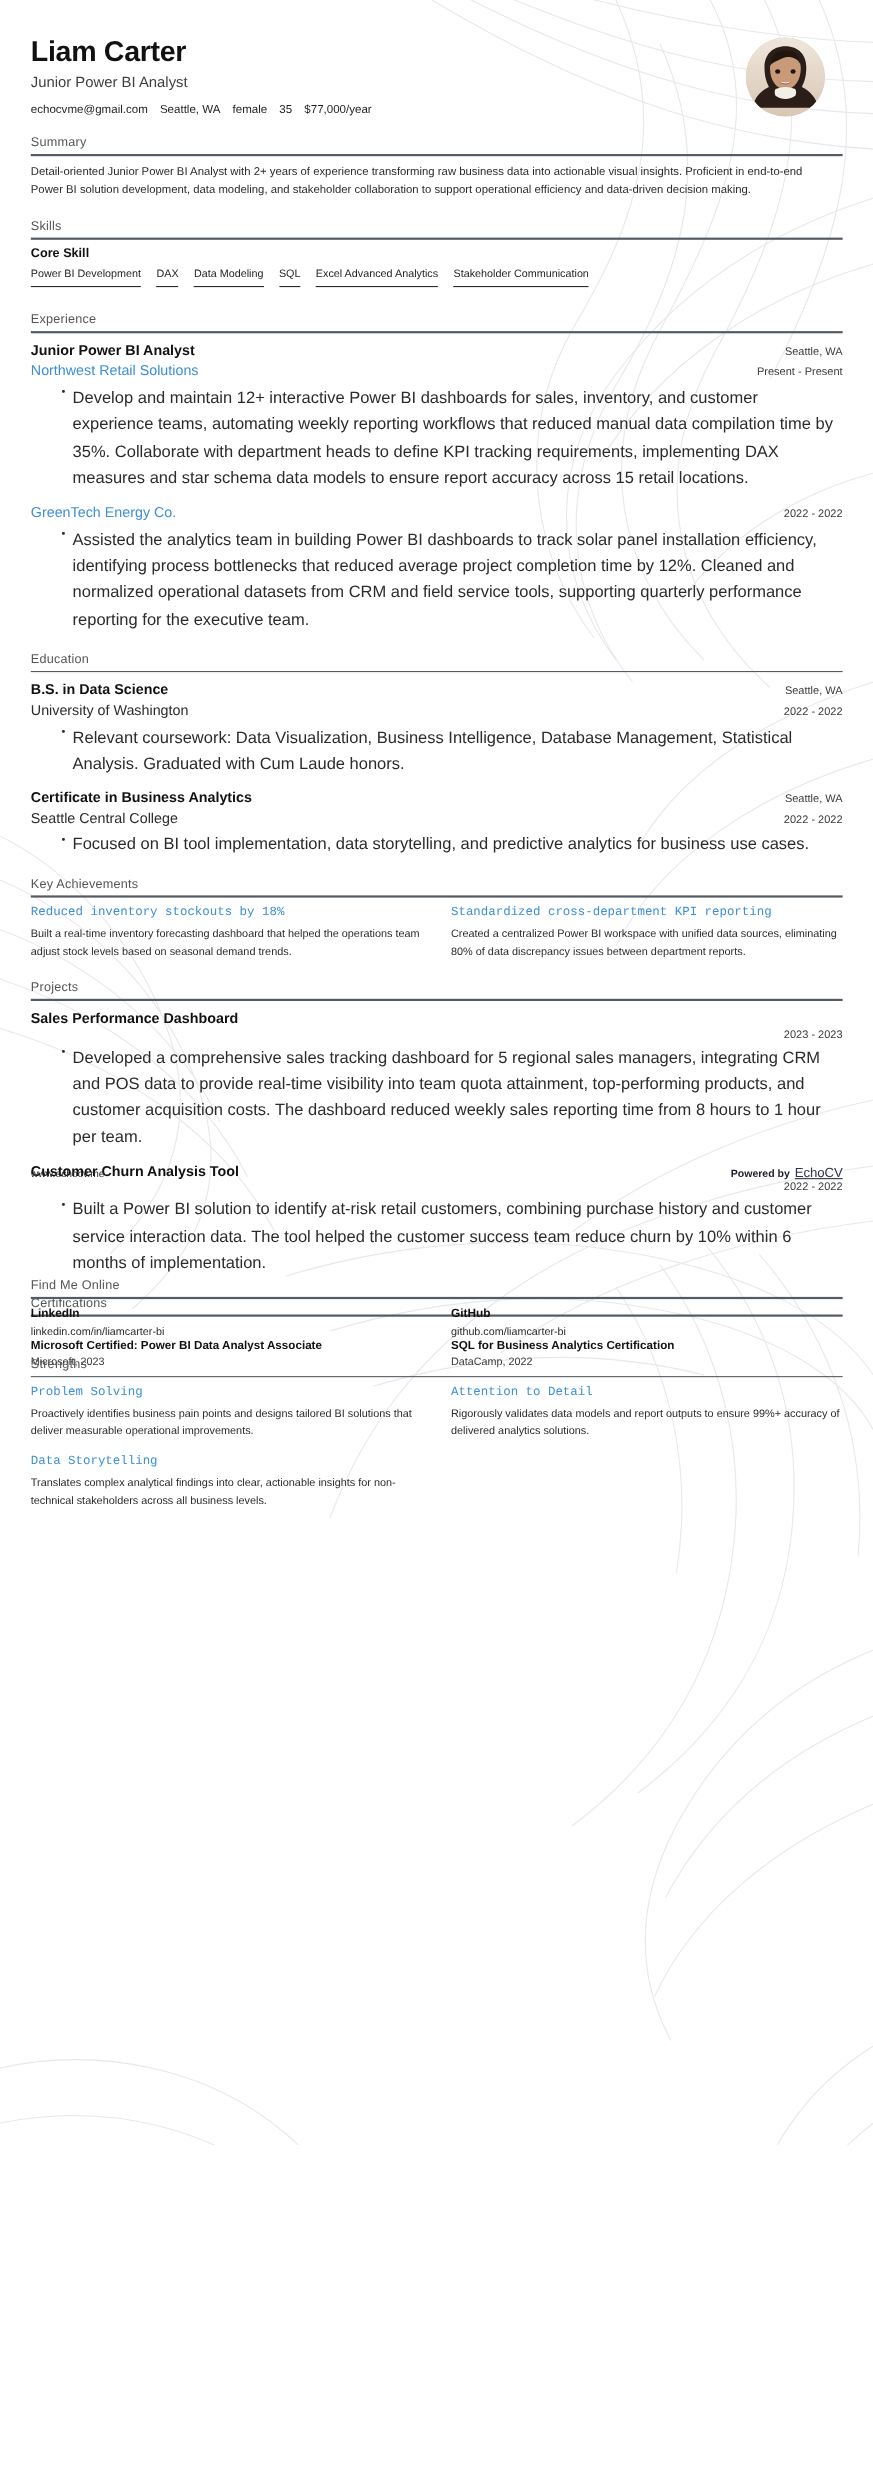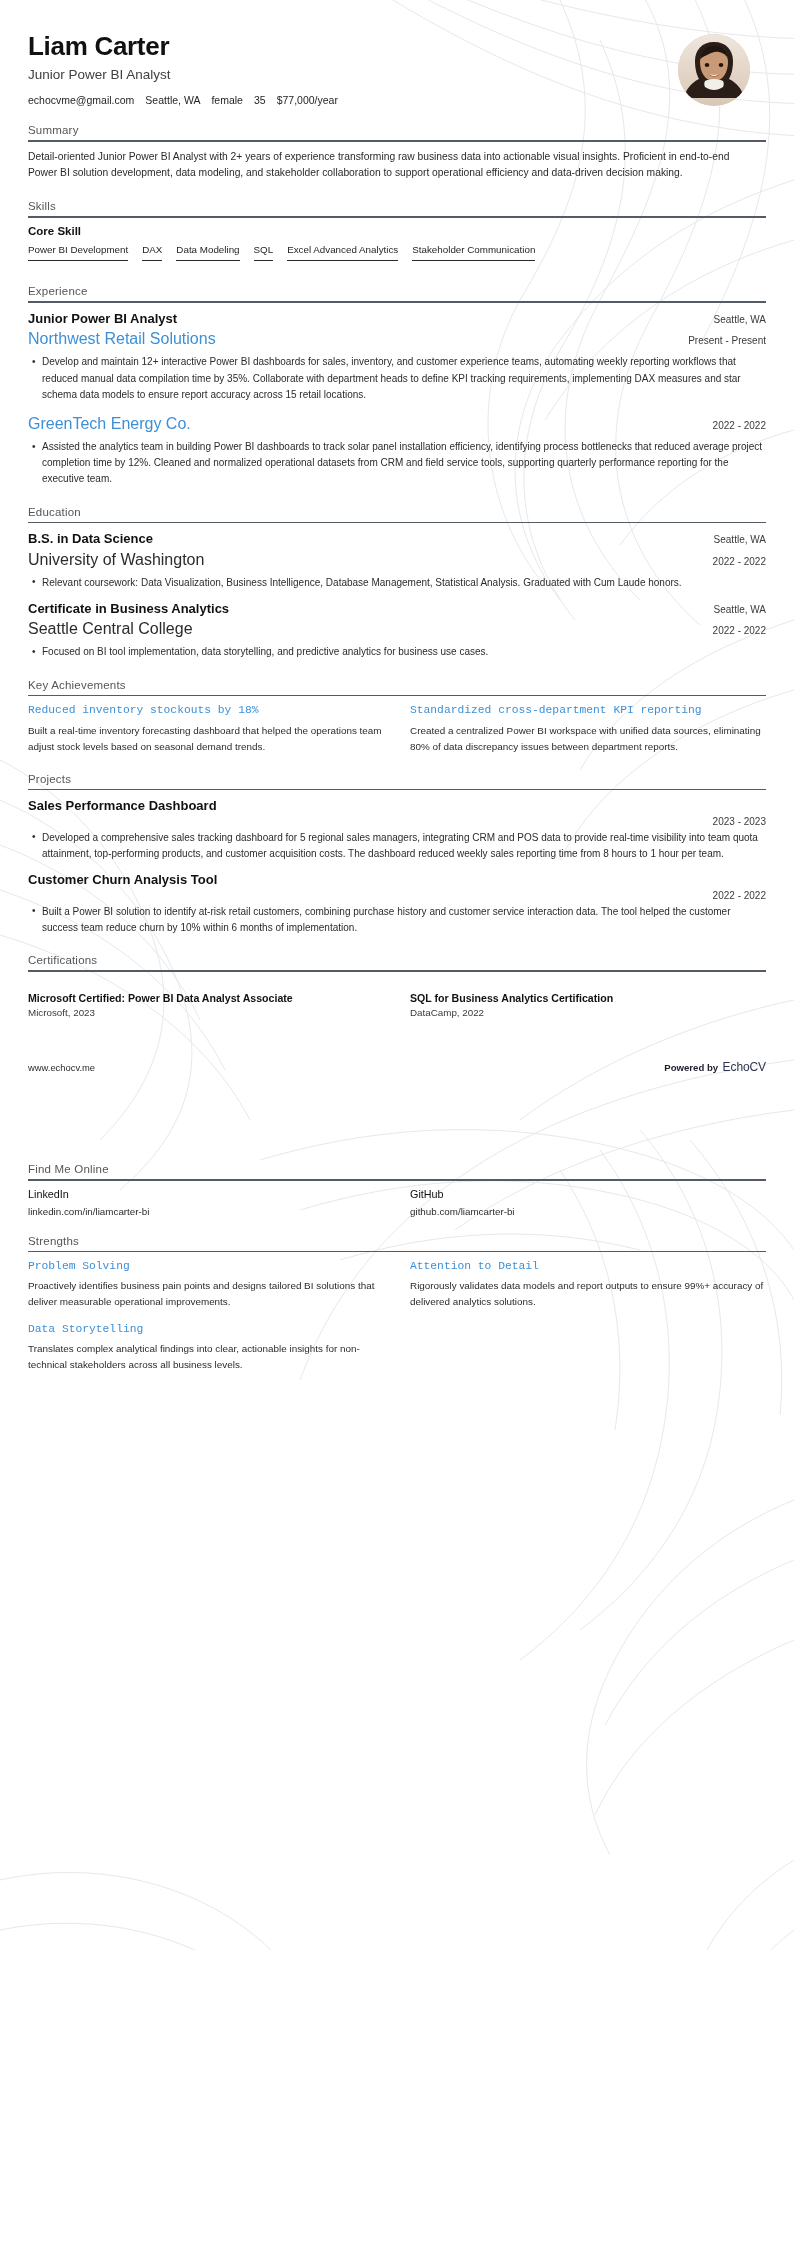--- a/index.html
+++ b/index.html
@@ -150,21 +150,21 @@
     font-weight: 700;
     color: #111;
     line-height: 1.35;
   }
   .entry-loc {
     font-size: 10px;
     color: #3a3a3a;
     white-space: nowrap;
   }
   .entry-org {
-    font-size: 16px;
+    font-size: 13px;
     color: #3d8fd6;
     line-height: 1.5;
   }
   .entry-org.plain { color: #2b2b2b; }
   .entry-date {
     font-size: 10px;
     color: #3a3a3a;
     white-space: nowrap;
   }
   .entry-date.right-only {
@@ -173,25 +173,26 @@
     margin-top: 1px;
   }
 
   ul.bullets {
     margin-top: 3px;
     padding-left: 13px;
     list-style: none;
   }
   ul.bullets li {
     position: relative;
-    font-size: 10px;
+    font-size: 15px;
     line-height: 1.62;
     color: #2b2b2b;
     padding-left: 1px;
     margin-bottom: 1px;
+    margin-left: 24px;
   }
   ul.bullets li::before {
     content: "•";
     position: absolute;
     left: -9px;
     top: -0.5px;
     color: #2b2b2b;
     font-size: 10px;
   }
 
@@ -227,21 +228,21 @@
   }
   .cert-meta {
     font-size: 9.8px;
     color: #3a3a3a;
     margin-top: 2px;
   }
 
   
   .link-label {
     font-size: 10.8px;
-    font-weight: 400;
+    font-weight: 700;
     color: #111;
     margin-bottom: 6px;
   }
   .link-url {
     font-size: 9.8px;
     color: #2b2b2b;
   }
 
   
   .footer {
@@ -261,20 +262,21 @@
   .footer-powered {
     font-size: 9.6px;
     color: #1c1c2e;
     font-weight: 700;
   }
   .footer-brand {
     font-size: 12px;
     font-weight: 400;
     color: #2f3350;
     letter-spacing: -0.1px;
+    text-decoration: underline;
   }
 </style>
 </head>
 <body>
 
 <div class="resume">
 
   <svg class="bg-contours" viewBox="0 0 794 2246" preserveAspectRatio="none" aria-hidden="true">
     <g fill="none" stroke="#e8e8ec" stroke-width="1">
       <path d="M420,-20 C560,40 700,90 900,70"></path>

